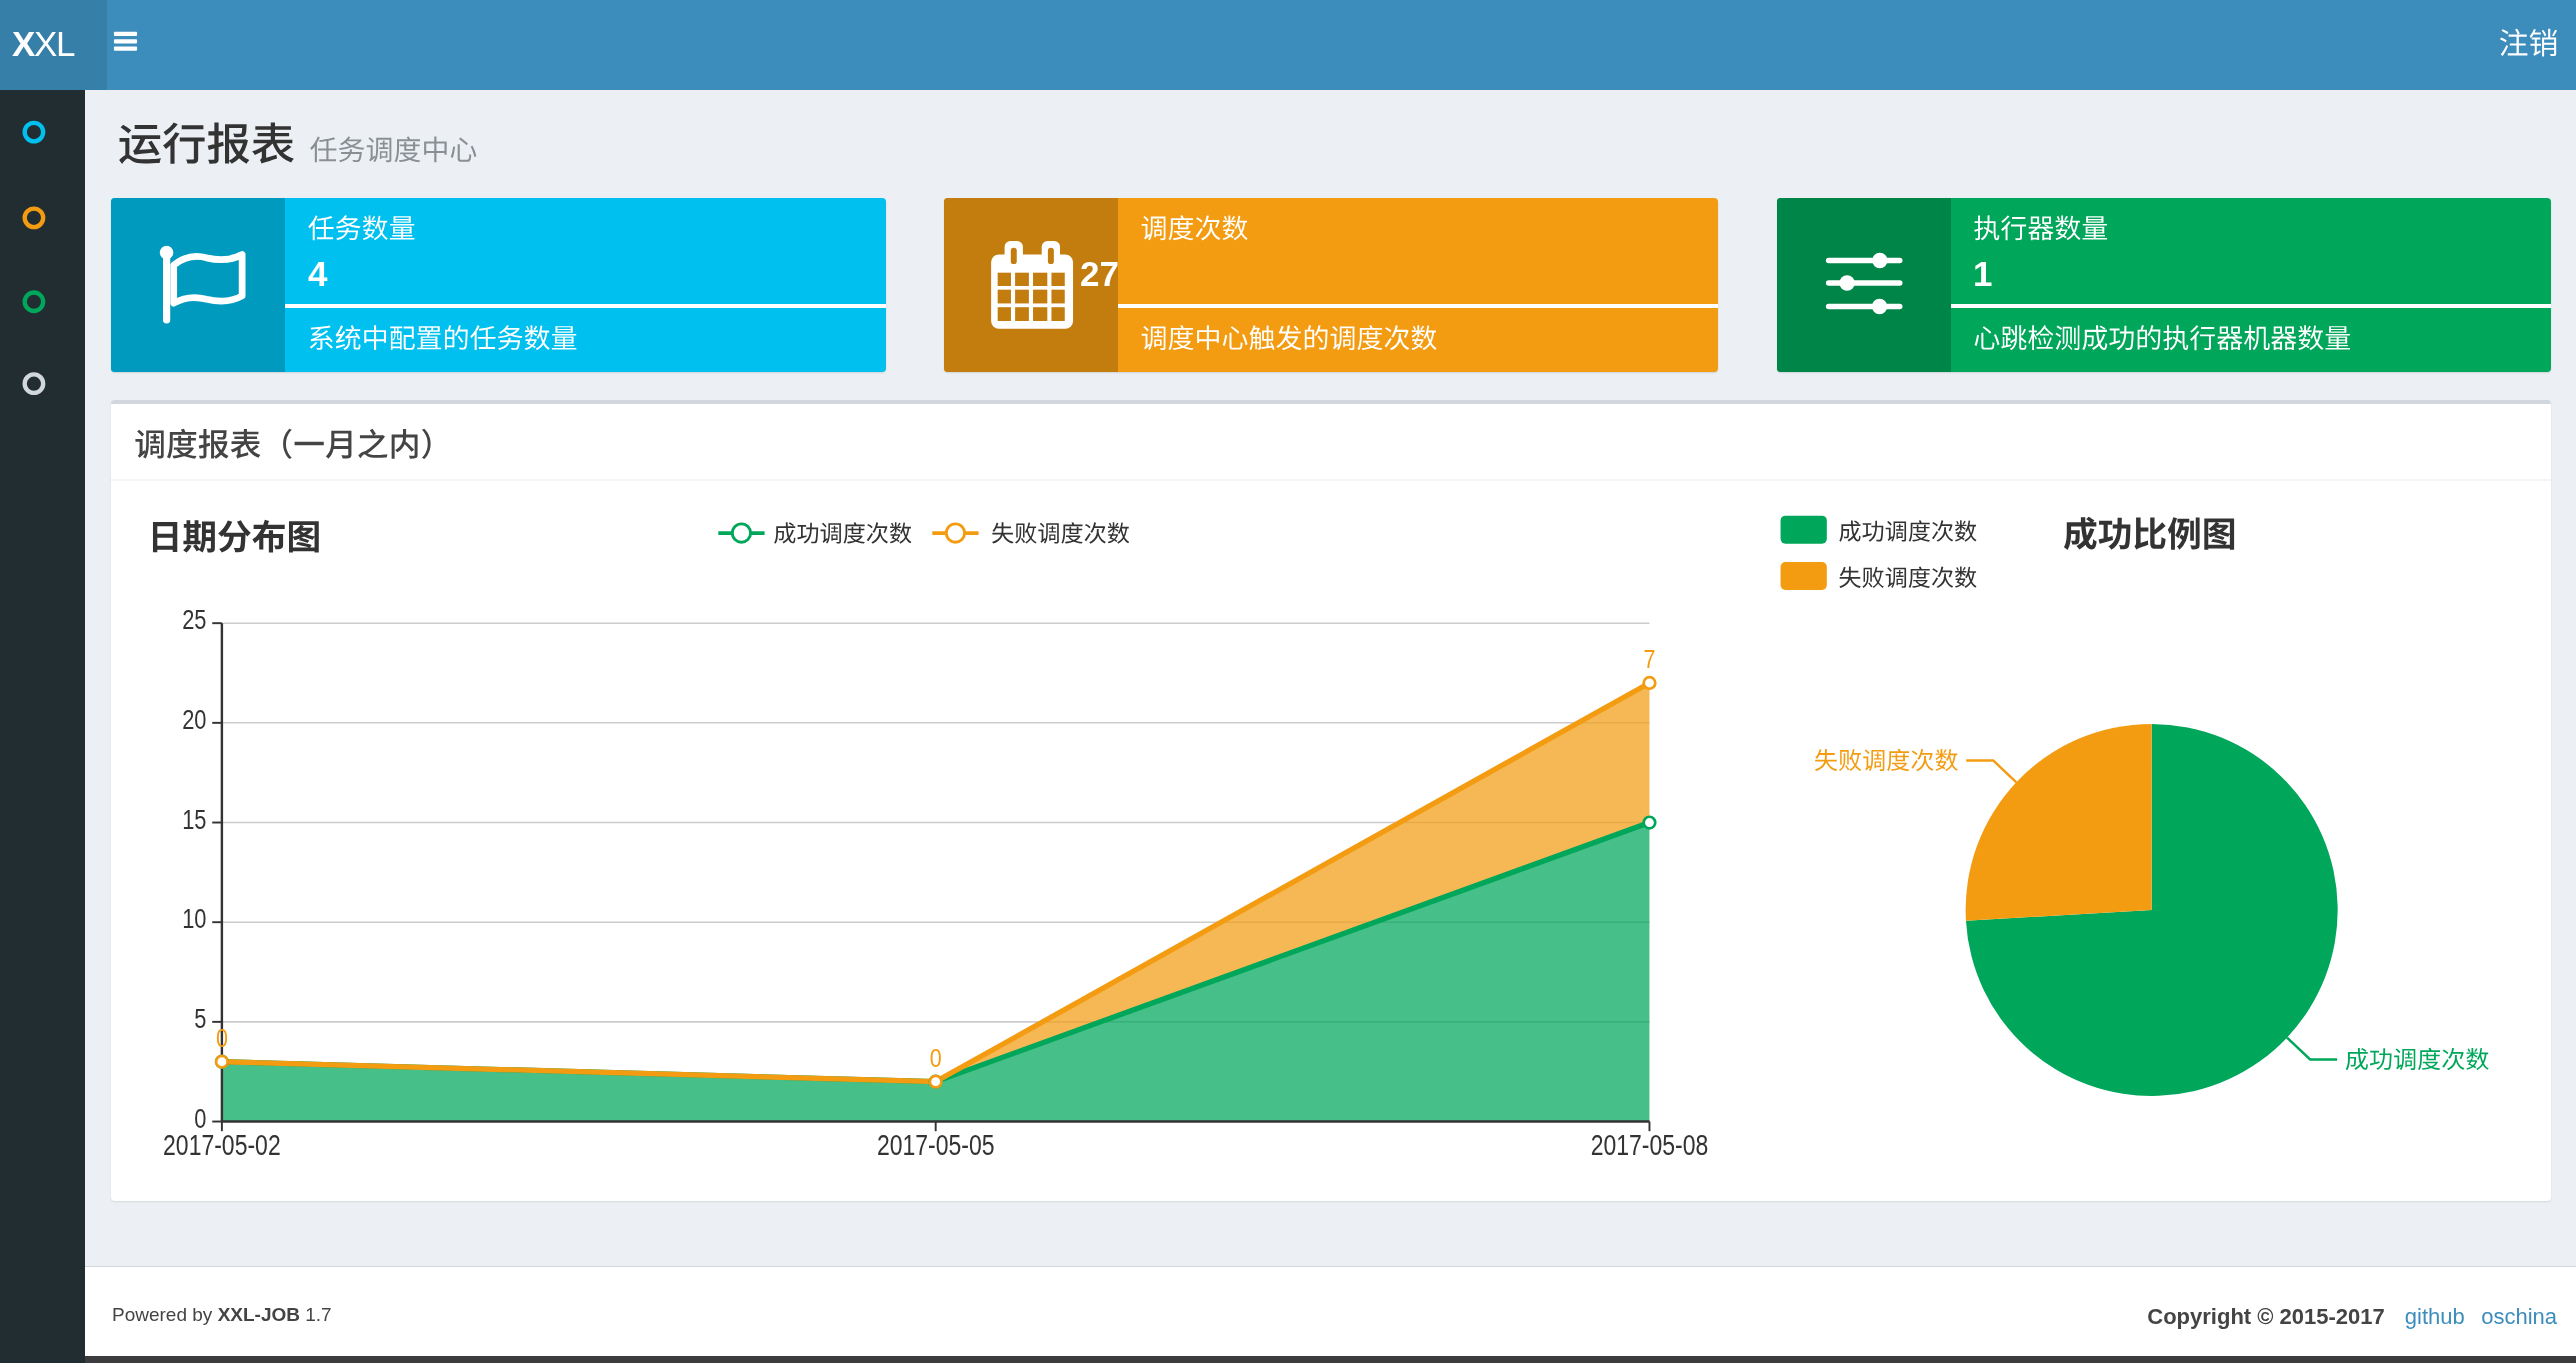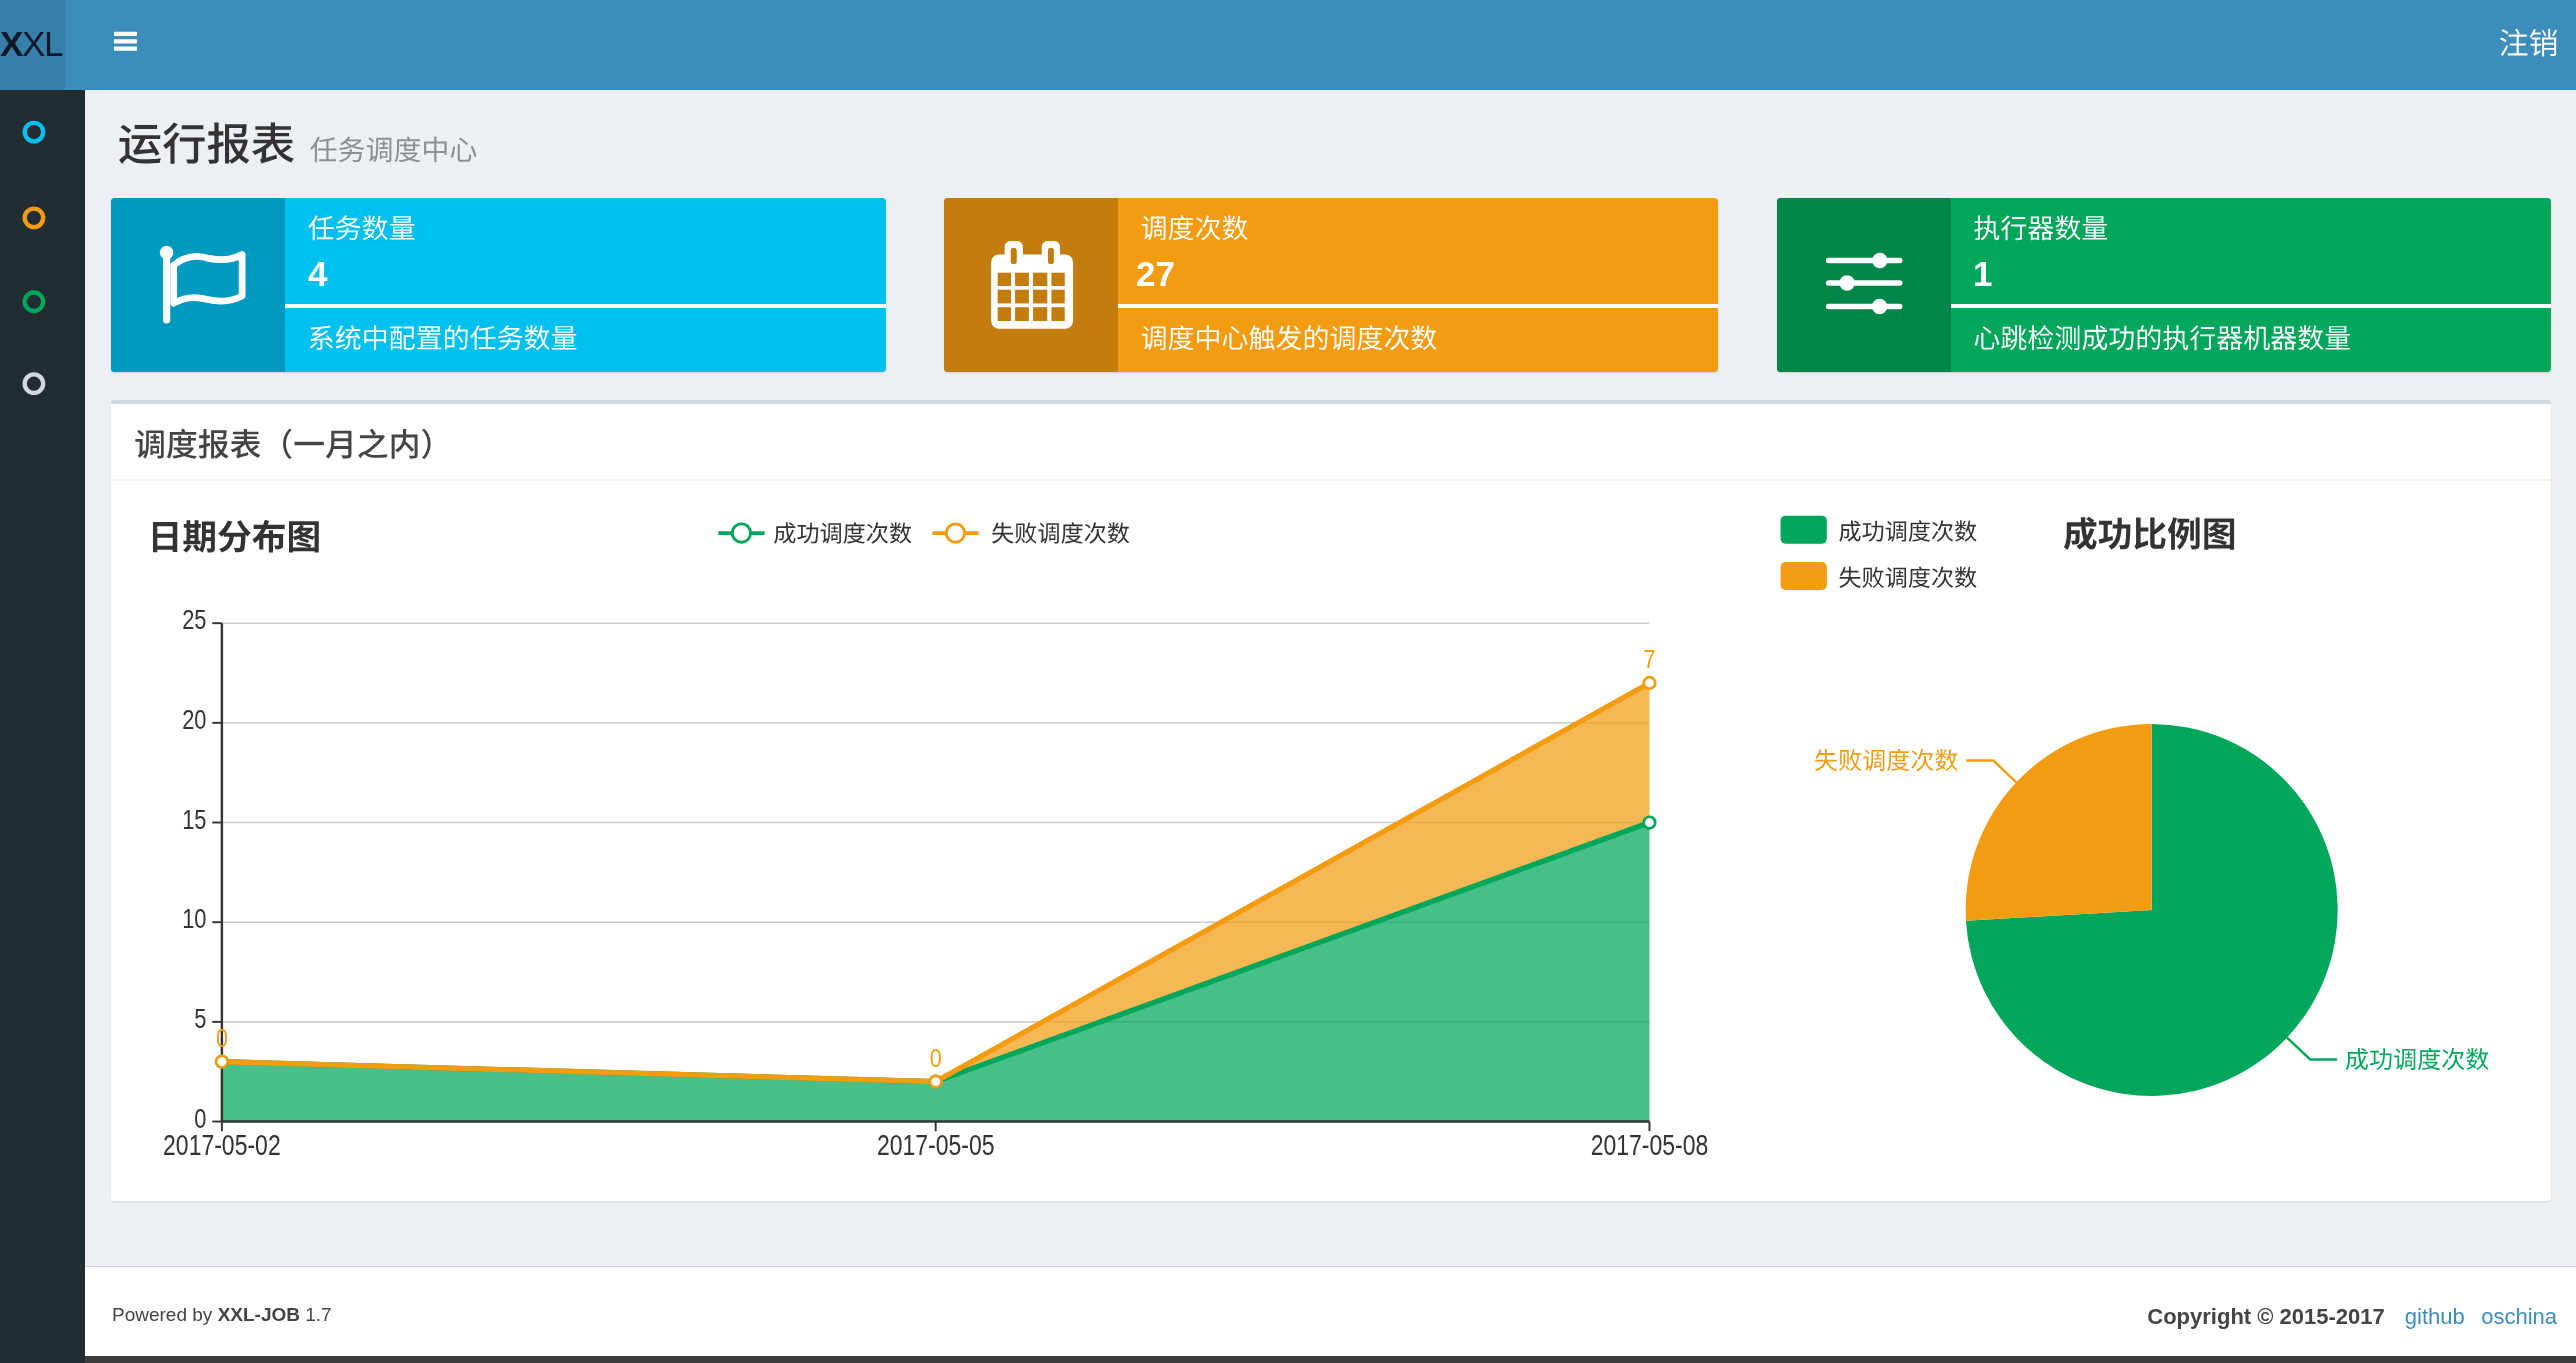--- a/index.html
+++ b/index.html
@@ -1,35 +1,35 @@
 <!DOCTYPE html>
 <html><head><meta charset="utf-8"><style>
 * { margin:0; padding:0; box-sizing:border-box; }
 html,body { width:2576px; height:1363px; background:#ecf0f5; font-family:"Liberation Sans",sans-serif; position:relative; overflow:hidden; }
 .abs { position:absolute; }
 </style></head>
 <body>
 <div class="abs" style="left:0;top:0;width:2576px;height:90px;background:#3c8dbc"></div>
-<div class="abs" style="left:0;top:0;width:65px;height:90px;background:#367fa9;color:#0f172a;font-size:35px;letter-spacing:-1.4px;text-align:center;line-height:88px;padding-right:21px"><b>X</b>XL</div>
+<div class="abs" style="left:0;top:0;width:107px;height:90px;background:#367fa9;color:#ffffff;font-size:35px;letter-spacing:-1.4px;text-align:center;line-height:88px;padding-right:21px"><b>X</b>XL</div>
 <div class="abs" style="left:0;top:90px;width:85px;height:1274px;background:#222d32"></div>
 
 <div class="abs" style="left:111px;top:198px;width:775px;height:174px;background:#00c0ef;border-radius:3.9px;box-shadow:0 1px 1.9px rgba(0,0,0,0.12)"></div>
 <div class="abs" style="left:111px;top:198px;width:174px;height:174px;background:#009abf;border-radius:3.9px 0 0 3.9px"></div>
 <div class="abs" style="left:285px;top:304px;width:601px;height:3.9px;background:#fff"></div>
 
 <div class="abs" style="left:944px;top:198px;width:774px;height:174px;background:#f39c12;border-radius:3.9px;box-shadow:0 1px 1.9px rgba(0,0,0,0.12)"></div>
 <div class="abs" style="left:944px;top:198px;width:174px;height:174px;background:#c27d0e;border-radius:3.9px 0 0 3.9px"></div>
 <div class="abs" style="left:1118px;top:304px;width:600px;height:3.9px;background:#fff"></div>
 
 <div class="abs" style="left:1777px;top:198px;width:774px;height:174px;background:#00a65a;border-radius:3.9px;box-shadow:0 1px 1.9px rgba(0,0,0,0.12)"></div>
 <div class="abs" style="left:1777px;top:198px;width:174px;height:174px;background:#008548;border-radius:3.9px 0 0 3.9px"></div>
 <div class="abs" style="left:1951px;top:304px;width:600px;height:3.9px;background:#fff"></div>
 
 <div class="abs" style="left:308px;top:254px;color:#fff;font-size:35px;font-weight:bold">4</div>
-<div class="abs" style="left:1136px;top:254px;color:#fff;font-size:35px;font-weight:bold">27</div>
+<div class="abs" style="left:1080px;top:254px;color:#fff;font-size:35px;font-weight:bold">27</div>
 <div class="abs" style="left:1973px;top:254px;color:#fff;font-size:35px;font-weight:bold">1</div>
 
 <div class="abs" style="left:111px;top:400px;width:2440px;height:801px;background:#fff;border-top:4.8px solid #d2d6de;border-radius:3.9px;box-shadow:0 1px 1.9px rgba(0,0,0,0.1)"></div>
 <div class="abs" style="left:111px;top:479px;width:2440px;height:1.9px;background:#f4f4f4"></div>
 
 <div class="abs" style="left:85px;top:1266px;width:2491px;height:91px;background:#fff;border-top:1.9px solid #d2d6de"></div>
 <div class="abs" style="left:112px;top:1304px;font-size:19px;color:#444">Powered by <b>XXL-JOB</b> 1.7</div>
 <div class="abs" style="right:19px;top:1304px;font-size:22px;color:#444"><b>Copyright © 2015-2017</b><span style="display:inline-block;width:20px"></span><span style="color:#3c8dbc">github</span><span style="display:inline-block;width:16.4px"></span><span style="color:#3c8dbc">oschina</span></div>
 <div class="abs" style="left:85px;top:1356px;width:2491px;height:6.7px;background:#3c3c3e"></div>
 

